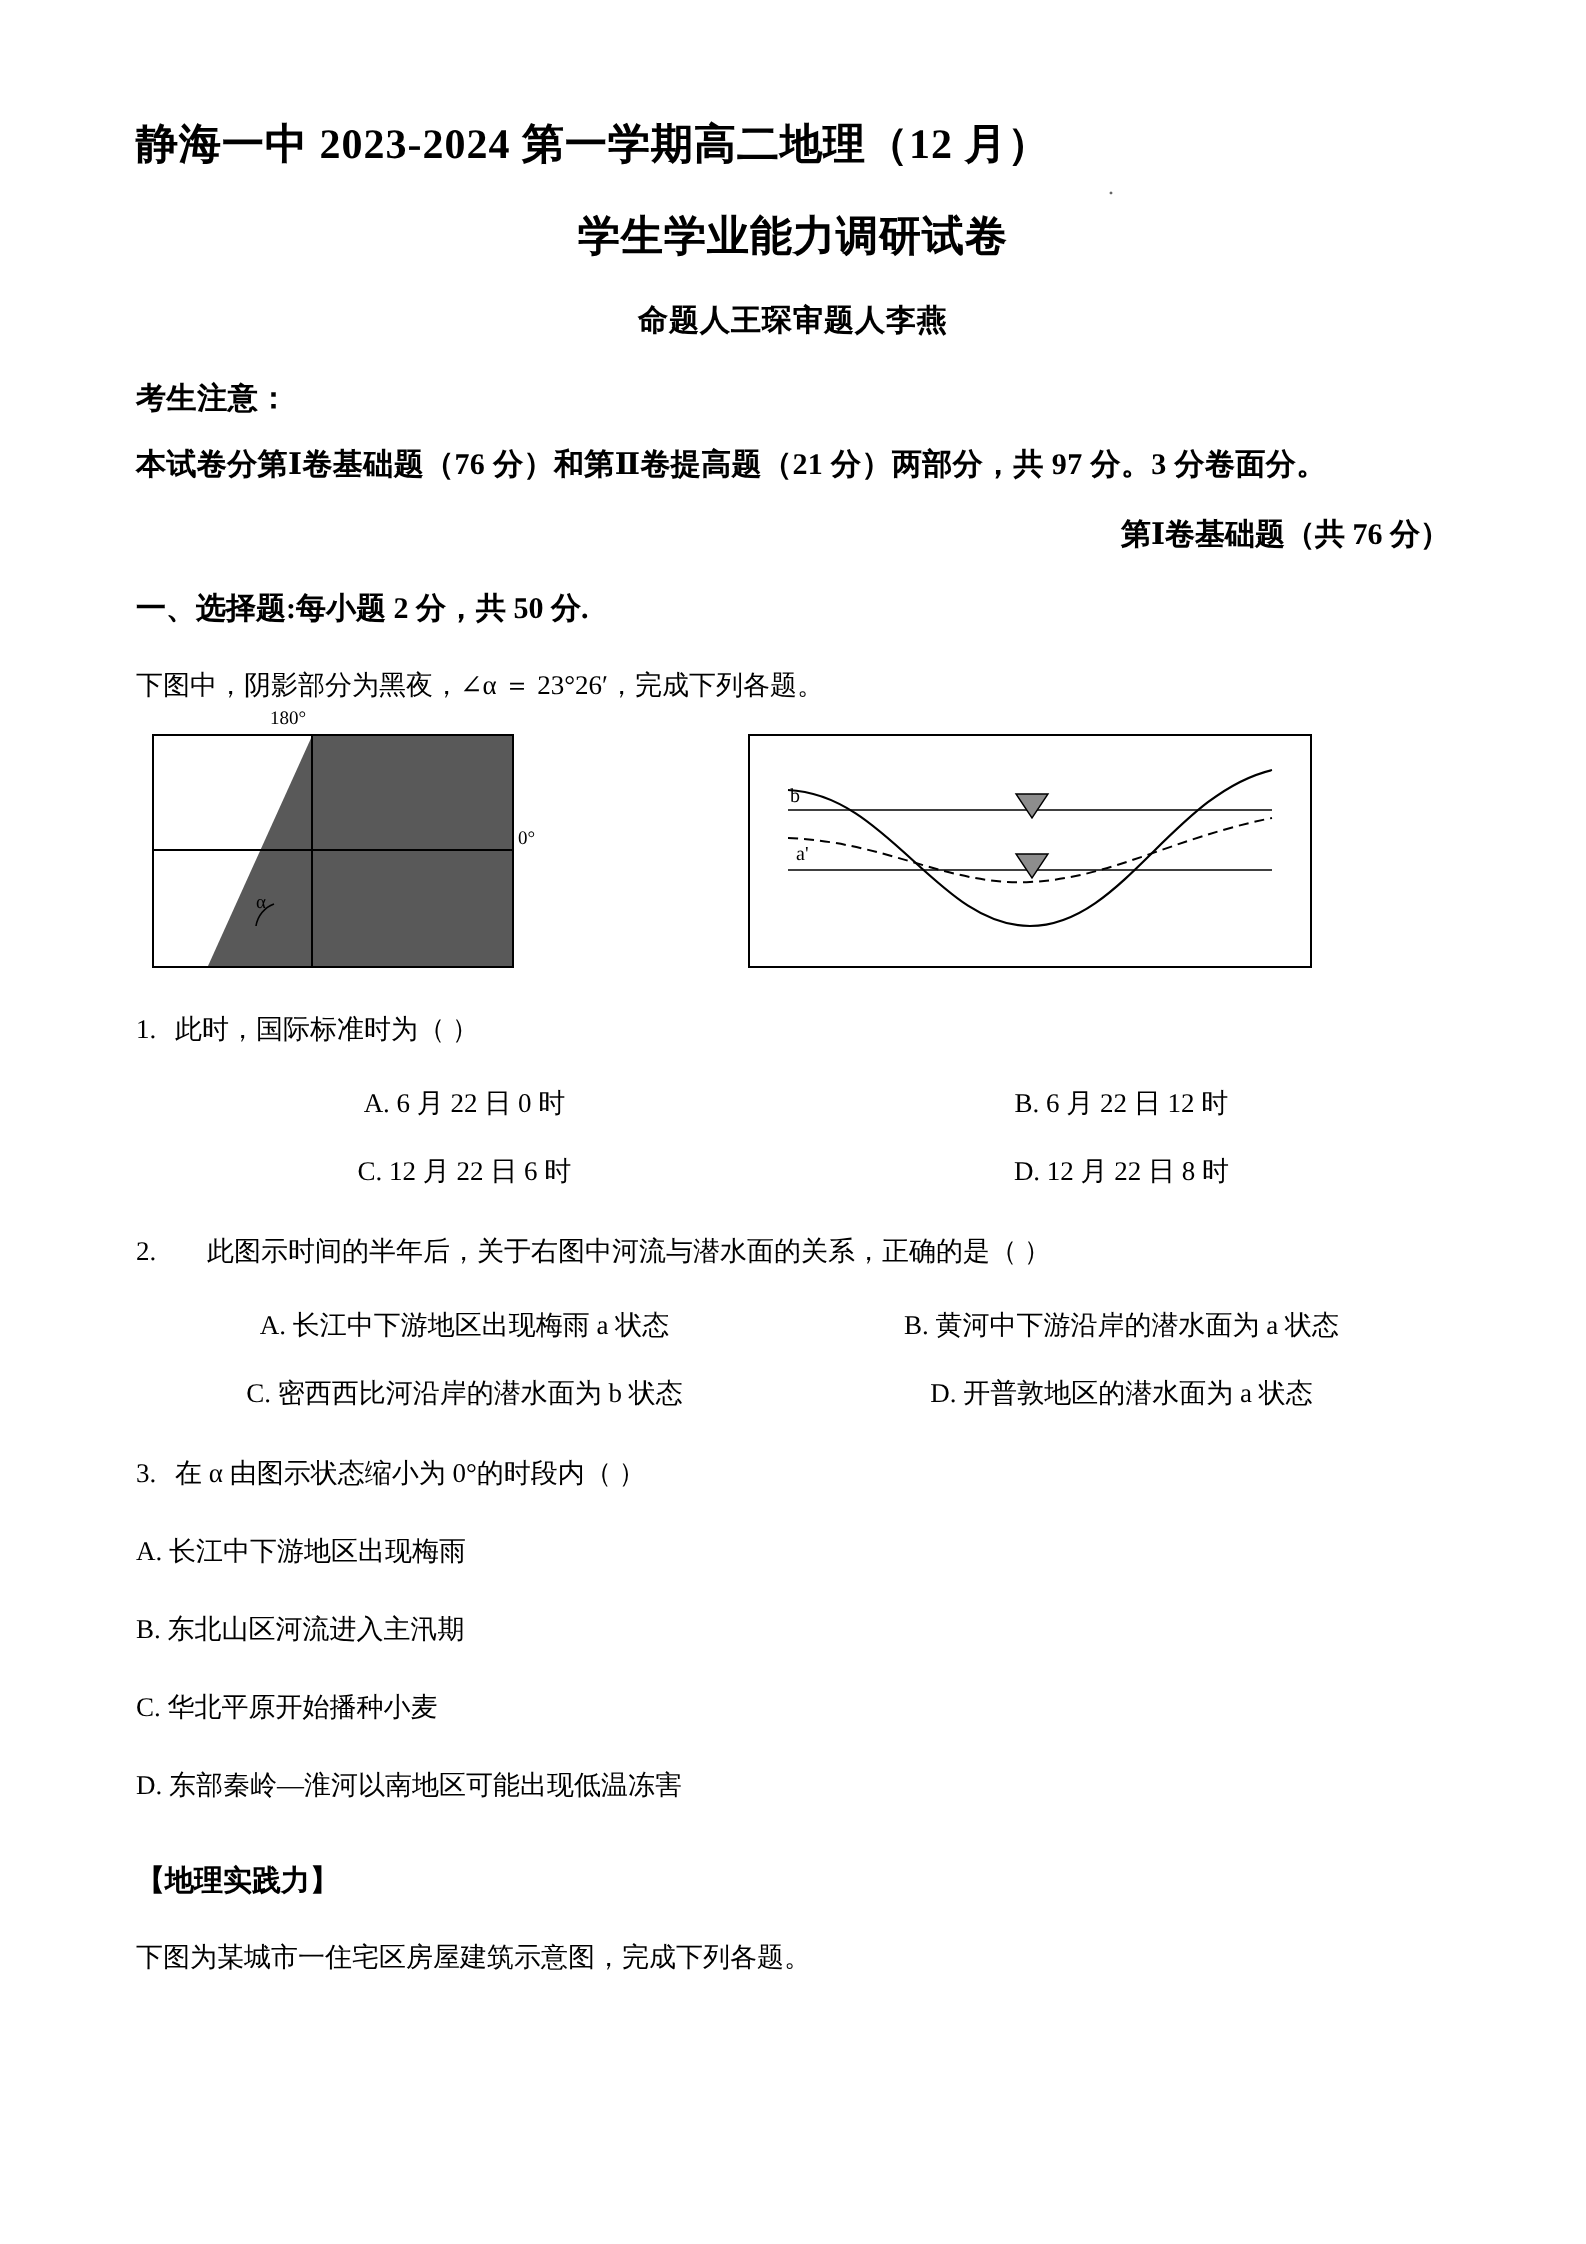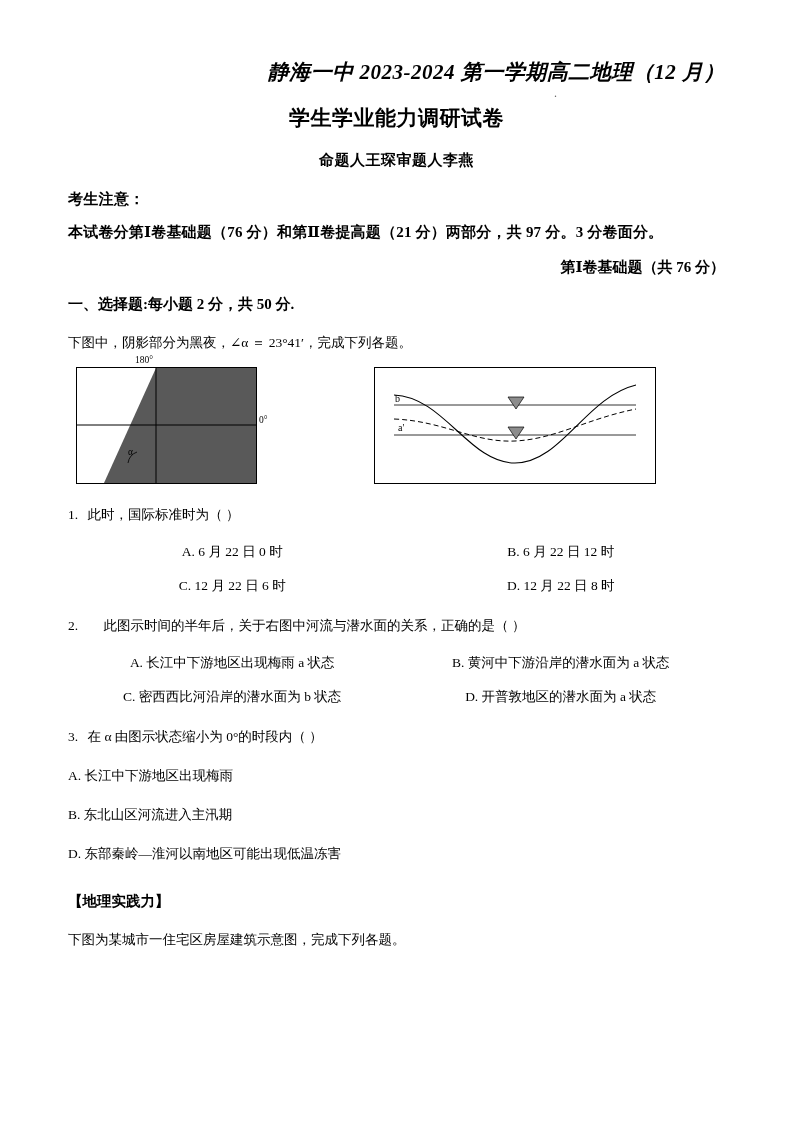--- a/index.html
+++ b/index.html
@@ -16,27 +16,26 @@
     overflow: hidden;
   }
   .page {
     position: relative;
     width: 793px;
     height: 1122px;
     box-sizing: border-box;
     padding: 0 68px;
   }
   .title-1 {
-    text-align: right;
+    text-align: left;
     font-size: 21px;
     font-weight: bold;
     letter-spacing: 0.5px;
     margin-top: 56px;
     line-height: 1.6;
-    font-style: italic;
   }
   .title-2 {
     text-align: center;
     font-size: 21px;
     font-weight: bold;
     letter-spacing: 0.5px;
     margin-top: 12px;
     line-height: 1.6;
   }
   .title-3 {
@@ -133,21 +132,21 @@
   <div class="title-2">学生学业能力调研试卷</div>
   <div class="title-3">命题人王琛审题人李燕</div>
 
   <div class="notice">考生注意：</div>
   <div class="notice-body">本试卷分第Ⅰ卷基础题（76 分）和第Ⅱ卷提高题（21 分）两部分，共 97 分。3 分卷面分。</div>
 
   <div class="section-head">第Ⅰ卷基础题（共 76 分）</div>
 
   <div class="q-type">一、选择题:每小题 2 分，共 50 分.</div>
 
-  <div class="stem">下图中，阴影部分为黑夜，∠α ＝ 23°41′，完成下列各题。</div>
+  <div class="stem">下图中，阴影部分为黑夜，∠α ＝ 23°26′，完成下列各题。</div>
 
   <div class="figure-row">
 
     <div class="fig-left">
       <svg width="181" height="117" viewBox="0 0 181 117">
         <rect x="0.5" y="0.5" width="180" height="116" fill="#ffffff" stroke="#000" stroke-width="1"></rect>
 
         <path d="M80 1 L180 1 L180 116 L28 116 Z" fill="#595959"></path>
 
         <line x1="0" y1="58" x2="180" y2="58" stroke="#000" stroke-width="1"></line>
@@ -208,18 +207,19 @@
     <div class="col">C.  密西西比河沿岸的潜水面为 b 状态</div>
     <div class="col">D. 开普敦地区的潜水面为 a 状态</div>
   </div>
 
   <div class="question">
     <span>3.</span>
     <span style="margin-left:6px;">在 α 由图示状态缩小为 0°的时段内（      ）</span>
   </div>
   <div class="opt-line">A.  长江中下游地区出现梅雨</div>
   <div class="opt-line">B.  东北山区河流进入主汛期</div>
+  <div class="opt-line">C.  华北平原开始播种小麦</div>
   <div class="opt-line">D.  东部秦岭—淮河以南地区可能出现低温冻害</div>
 
   <div class="bold-head">【地理实践力】</div>
   <div class="stem">下图为某城市一住宅区房屋建筑示意图，完成下列各题。</div>
 
 </div>
 
 </body></html>

